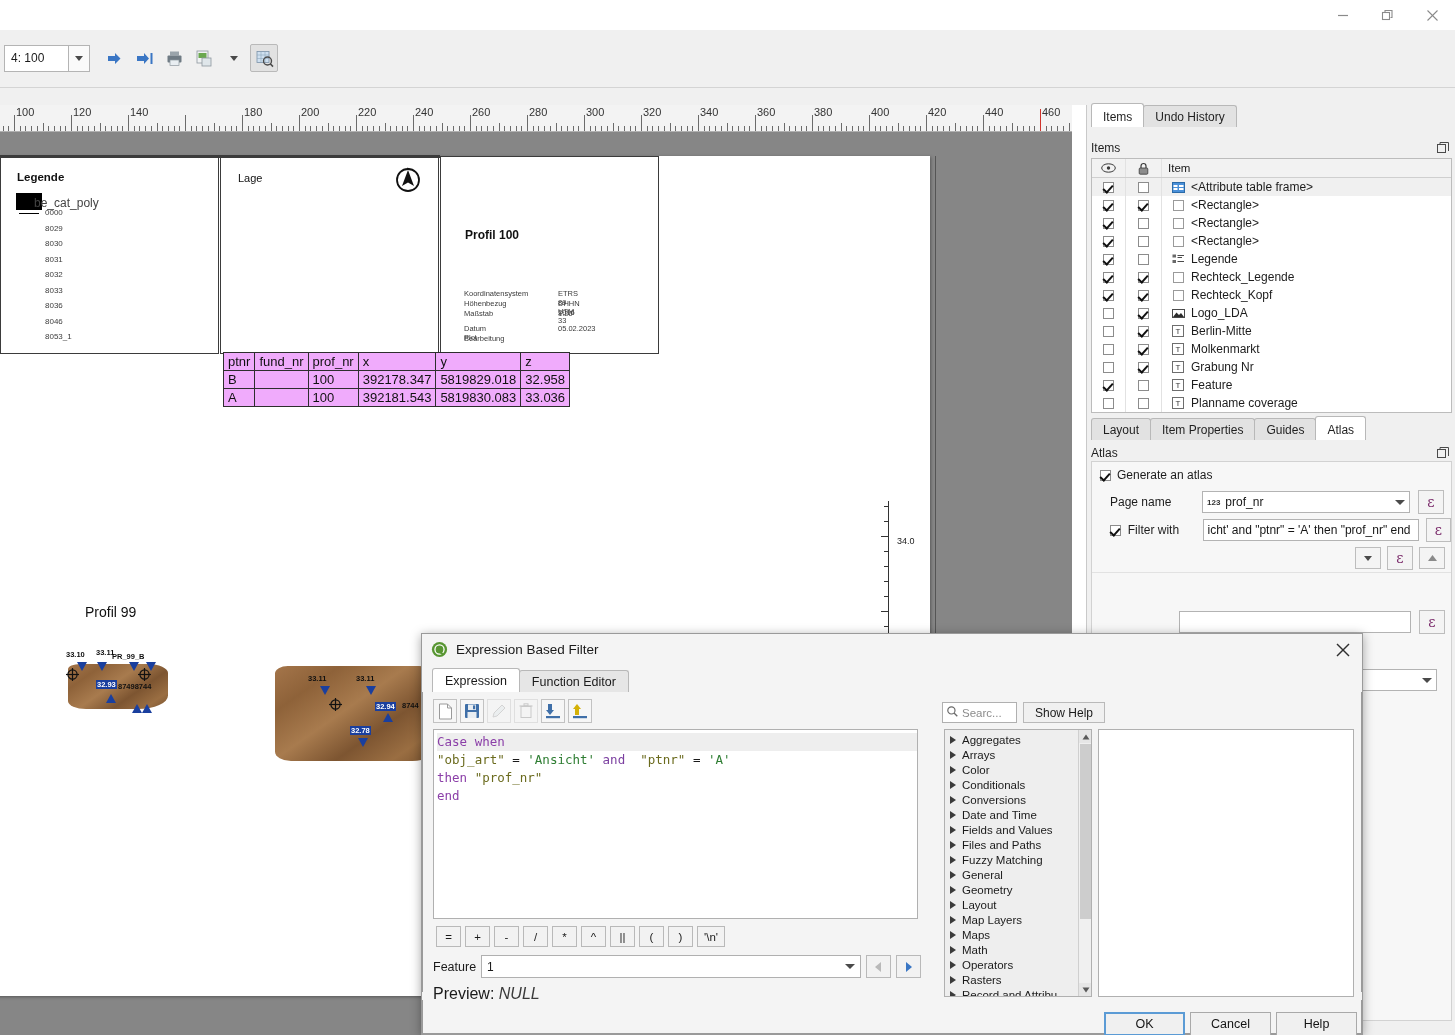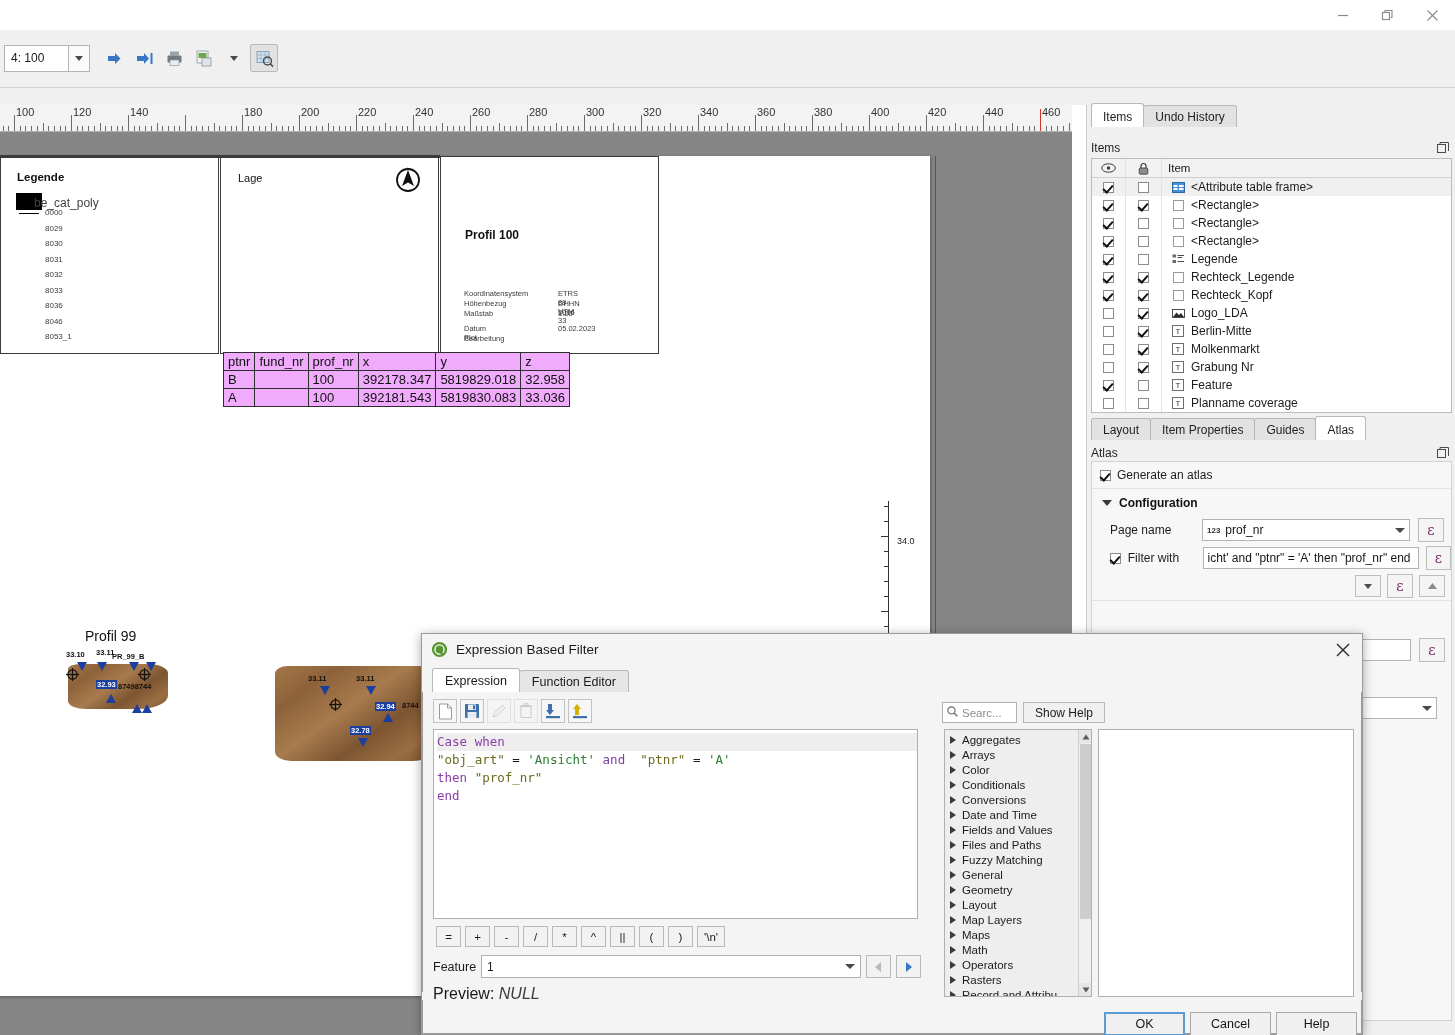--- a/index.html
+++ b/index.html
@@ -623,21 +623,21 @@
               <td>A</td>
               <td></td>
               <td>100</td>
               <td>392181.543</td>
               <td>5819830.083</td>
               <td>33.036</td>
             </tr>
           </tbody>
       </table>
 
-      <div class="profil-label" style="left:545px;top:472px;">Profil 99</div>
+      <div class="profil-label" style="left:545px;top:448px;">Profil 99</div>
       <div class="photo" style="left:528px;top:508px;width:100px;height:45px;border-radius:12% 20% 30% 18%;"></div>
       <div class="crosshair" style="left:526px;top:512px;">
         <svg width="13" height="13" viewBox="0 0 13 13">
             <circle cx="6.5" cy="6.5" r="4.6" fill="none" stroke="#111" stroke-width="1.2"></circle>
             <line x1="6.5" y1="0" x2="6.5" y2="13" stroke="#111" stroke-width="1.2"></line>
             <line x1="0" y1="6.5" x2="13" y2="6.5" stroke="#111" stroke-width="1.2"></line>
           </svg>
       </div>
       <div class="crosshair" style="left:598px;top:512px;">
         <svg width="13" height="13" viewBox="0 0 13 13">
@@ -955,24 +955,20 @@
       </span>
     </div>
 
     <div class="atlas-body" style="top:356px;height:560px;border:1px solid #d2d2d2;background:#f7f7f7;">
 
       <div class="row" style="padding-left:8px;gap:6px;height:26px;">
         <div class="cbx on"></div>
         <span class="lbl">Generate an atlas</span>
       </div>
 
-      <div class="row" style="padding-left:10px;gap:7px;height:28px;border-top:1px solid #e2e2e2;">
-        <span class="tri"></span>
-        <span class="sect-title">Configuration</span>
-      </div>
 
 
 
       <div class="row" style="padding-left:18px;gap:8px;">
         <span class="lbl" style="width:84px;">Page name</span>
         <div class="field" style="width:208px;gap:5px;">
           <span style="font-size:8px;font-weight:bold;color:#333;">123</span>
           <span>prof_nr</span>
           <span class="dd"></span>
         </div>

